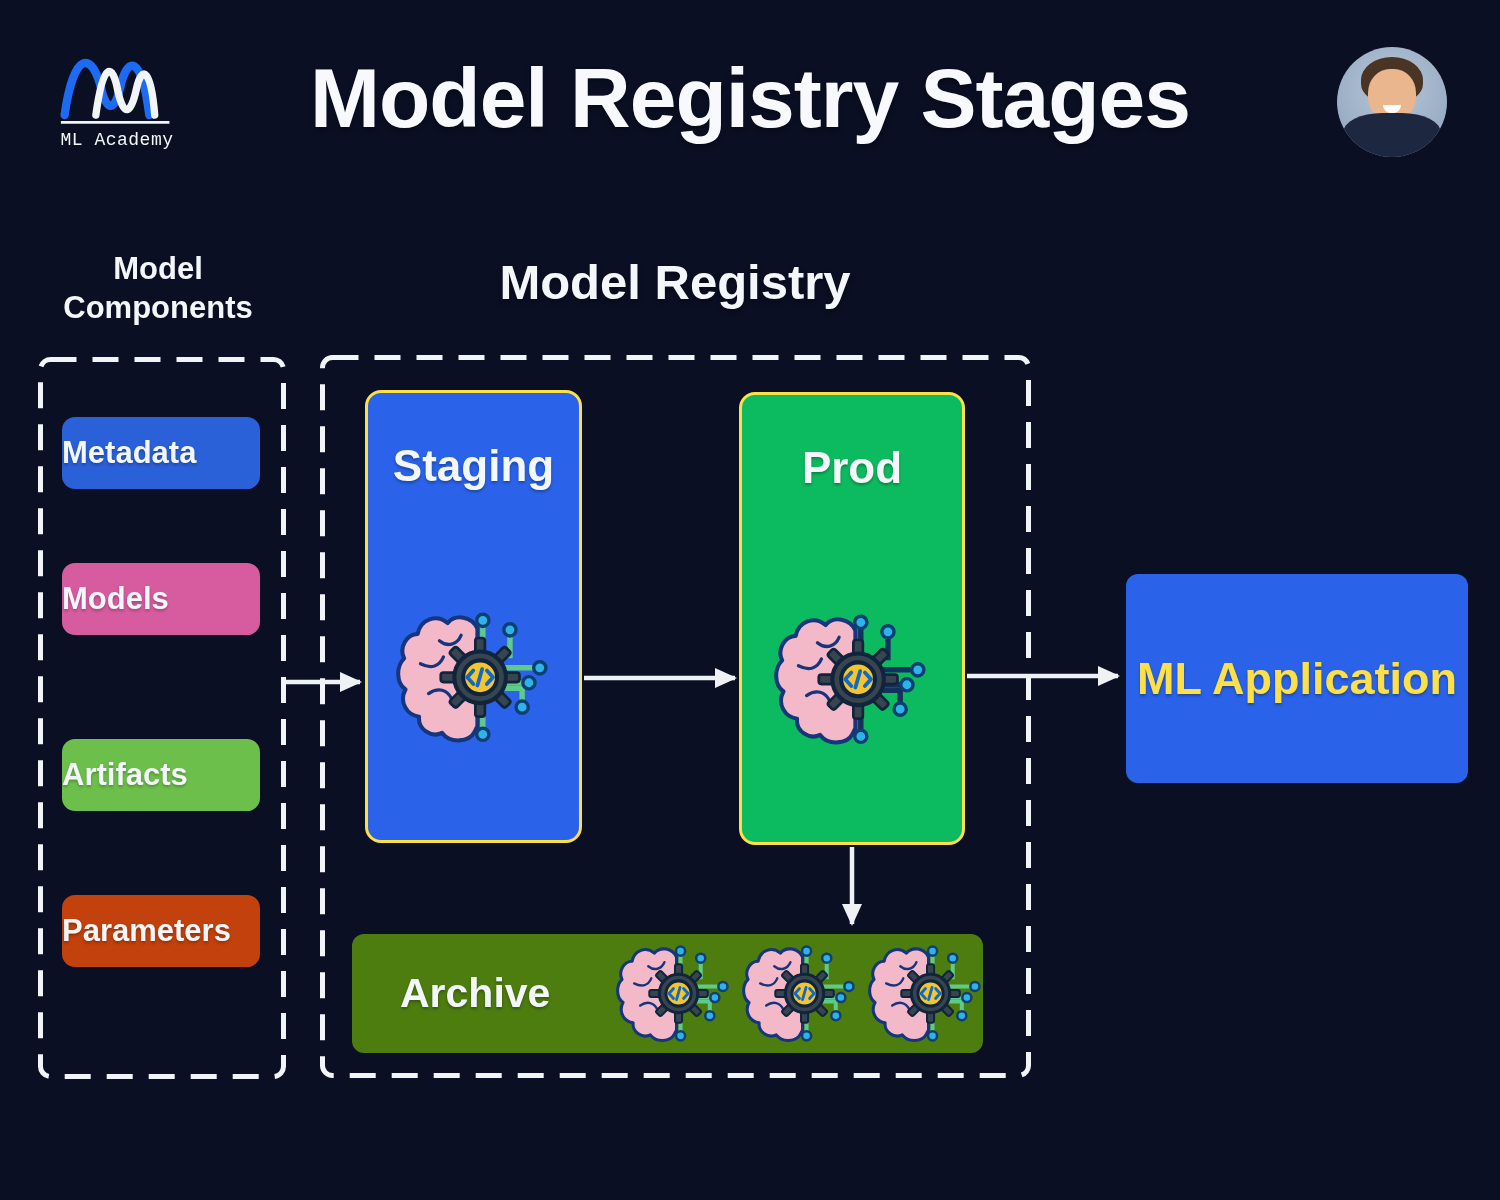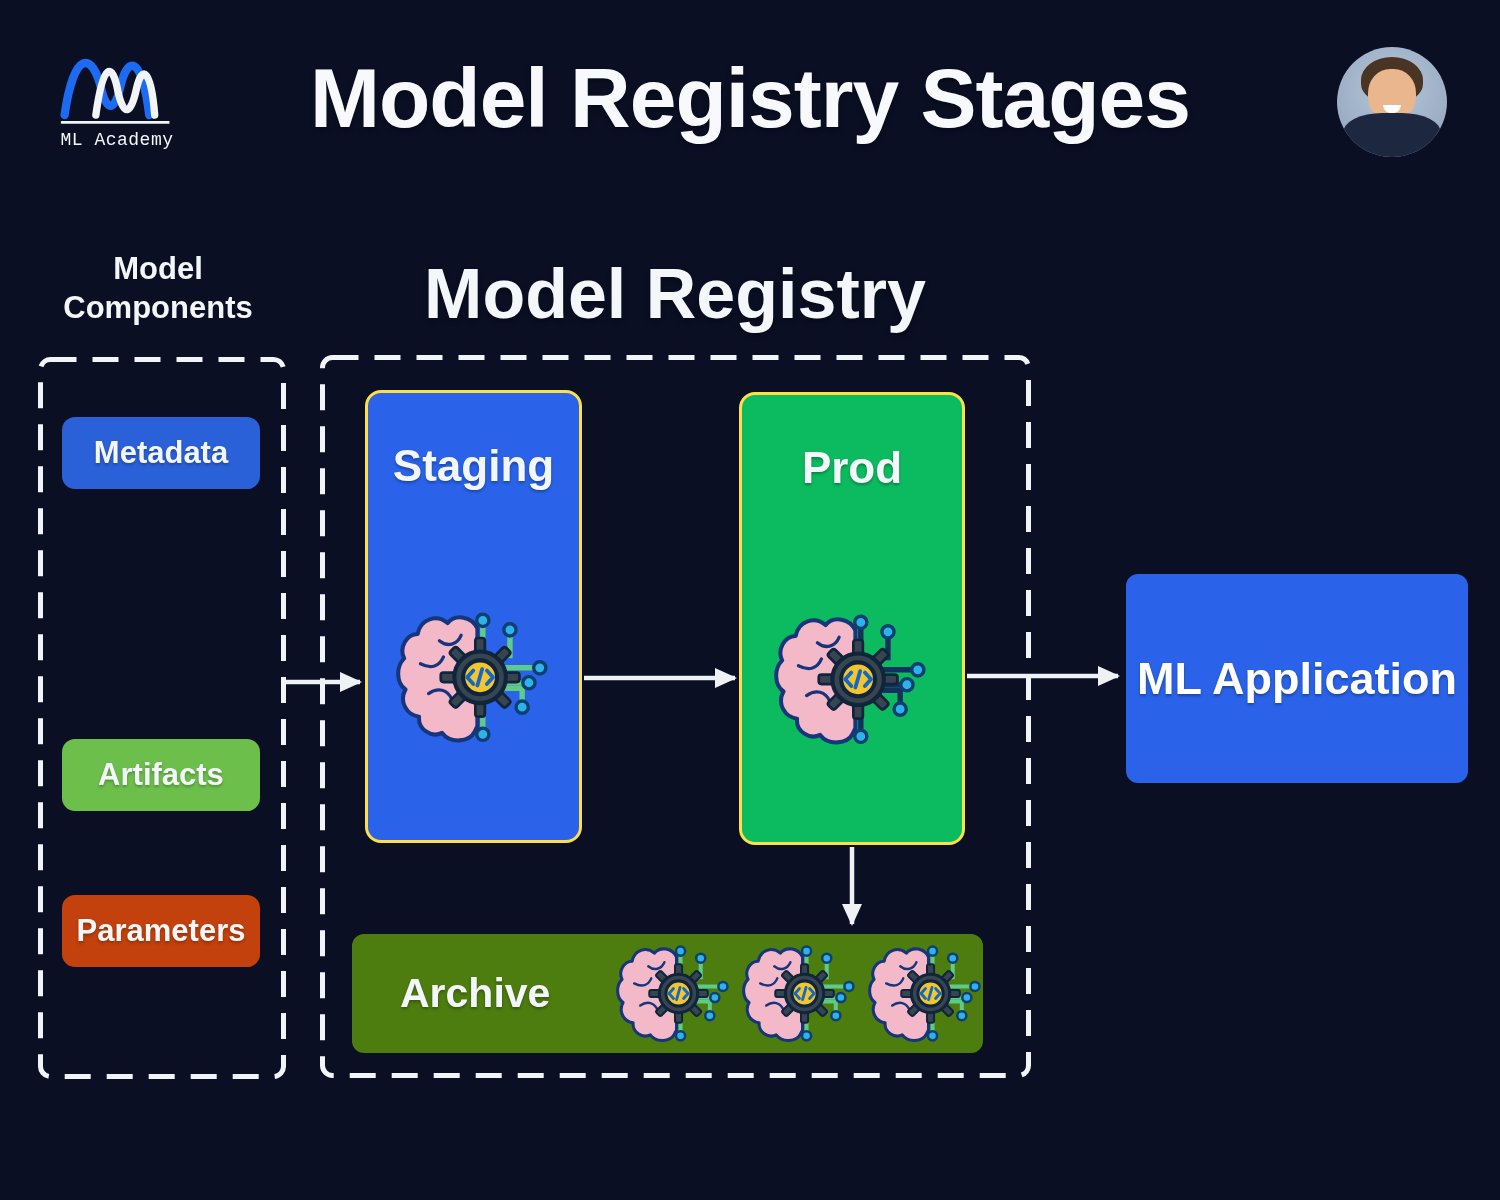--- a/index.html
+++ b/index.html
@@ -25,27 +25,27 @@
   .avatar .shirt{position:absolute;left:6px;top:66px;width:98px;height:50px;border-radius:40% 40% 0 0;background:#1d2740;}
   .avatar .smile{position:absolute;left:46px;top:58px;width:18px;height:8px;border-radius:0 0 12px 12px;background:#fff;}
 
   
   .components-heading{
     position:absolute;left:28px;top:250px;width:260px;text-align:center;
     font-size:31px;font-weight:bold;line-height:1.25;color:#f4f7fa;
   }
   .registry-heading{
     position:absolute;left:320px;top:254px;width:710px;text-align:center;
-    font-size:70px;font-weight:bold;color:#f4f7fa;text-shadow:0 3px 5px rgba(0,0,0,.35);
+    font-size:49px;font-weight:bold;color:#f4f7fa;text-shadow:0 3px 5px rgba(0,0,0,.35);
   }
 
   
   .pill{
     position:absolute;left:62px;width:198px;height:72px;border-radius:13px;
-    display:flex;align-items:center;justify-content:center;
+    display:flex;align-items:center;justify-content:flex-start;
     font-size:31px;font-weight:bold;color:#f4f7fa;text-shadow:0 2px 3px rgba(0,0,0,.25);
   }
   .pill-0{top:417px}.pill-1{top:563px}.pill-2{top:739px}.pill-3{top:895px}
 
   
   .stage{
     position:absolute;top:390px;width:217px;height:453px;border-radius:16px;
     border:3px solid #fde047;box-sizing:border-box;
   }
   .stage-staging{left:365px;}
@@ -65,21 +65,21 @@
     margin-left:48px;font-size:41px;font-weight:bold;color:#f4f7fa;text-shadow:0 2px 3px rgba(0,0,0,.3);
   }
   .archive-icons{position:absolute;left:264px;top:6px;display:flex;gap:10px;}
   .archive-icons svg{width:116px;height:108px;}
 
   
   .ml-app{
     position:absolute;left:1122px;top:570px;width:350px;height:217px;border-radius:16px;
     border:4px solid #0a0f23;box-sizing:border-box;
     display:flex;align-items:center;justify-content:center;text-align:center;
-    font-size:45px;font-weight:bold;line-height:1.55;color:#ffffff;
+    font-size:45px;font-weight:bold;line-height:1.55;color:#fde047;
     text-shadow:0 2px 3px rgba(0,0,0,.3);
   }
 
   
   .overlay{position:absolute;left:0;top:0;width:1500px;height:1200px;pointer-events:none;}
 </style>
 </head>
 <body>
 
 <div class="canvas">
@@ -153,20 +153,23 @@
     <div class="smile"></div>
     <div class="shirt"></div>
   </div>
 
   <div class="components-heading">Model Components</div>
   <div class="registry-heading">Model Registry</div>
 
   <div class="pill pill-0" style="background-color: rgb(42, 96, 216);">
     <span>Metadata</span>
   </div>
+  <div class="pill pill-1" style="background-color: rgb(215, 91, 159);">
+    <span>Models</span>
+  </div>
   <div class="pill pill-2" style="background-color: rgb(109, 191, 75);">
     <span>Artifacts</span>
   </div>
   <div class="pill pill-3" style="background-color: #c2410c;">
     <span>Parameters</span>
   </div>
 
   <div class="stage stage-staging" style="background-color: rgb(42, 99, 233); --wire: #5ecb8a;">
     <div class="stage-label">Staging</div>
     <svg class="stage-icon" viewBox="0 0 115 105">

